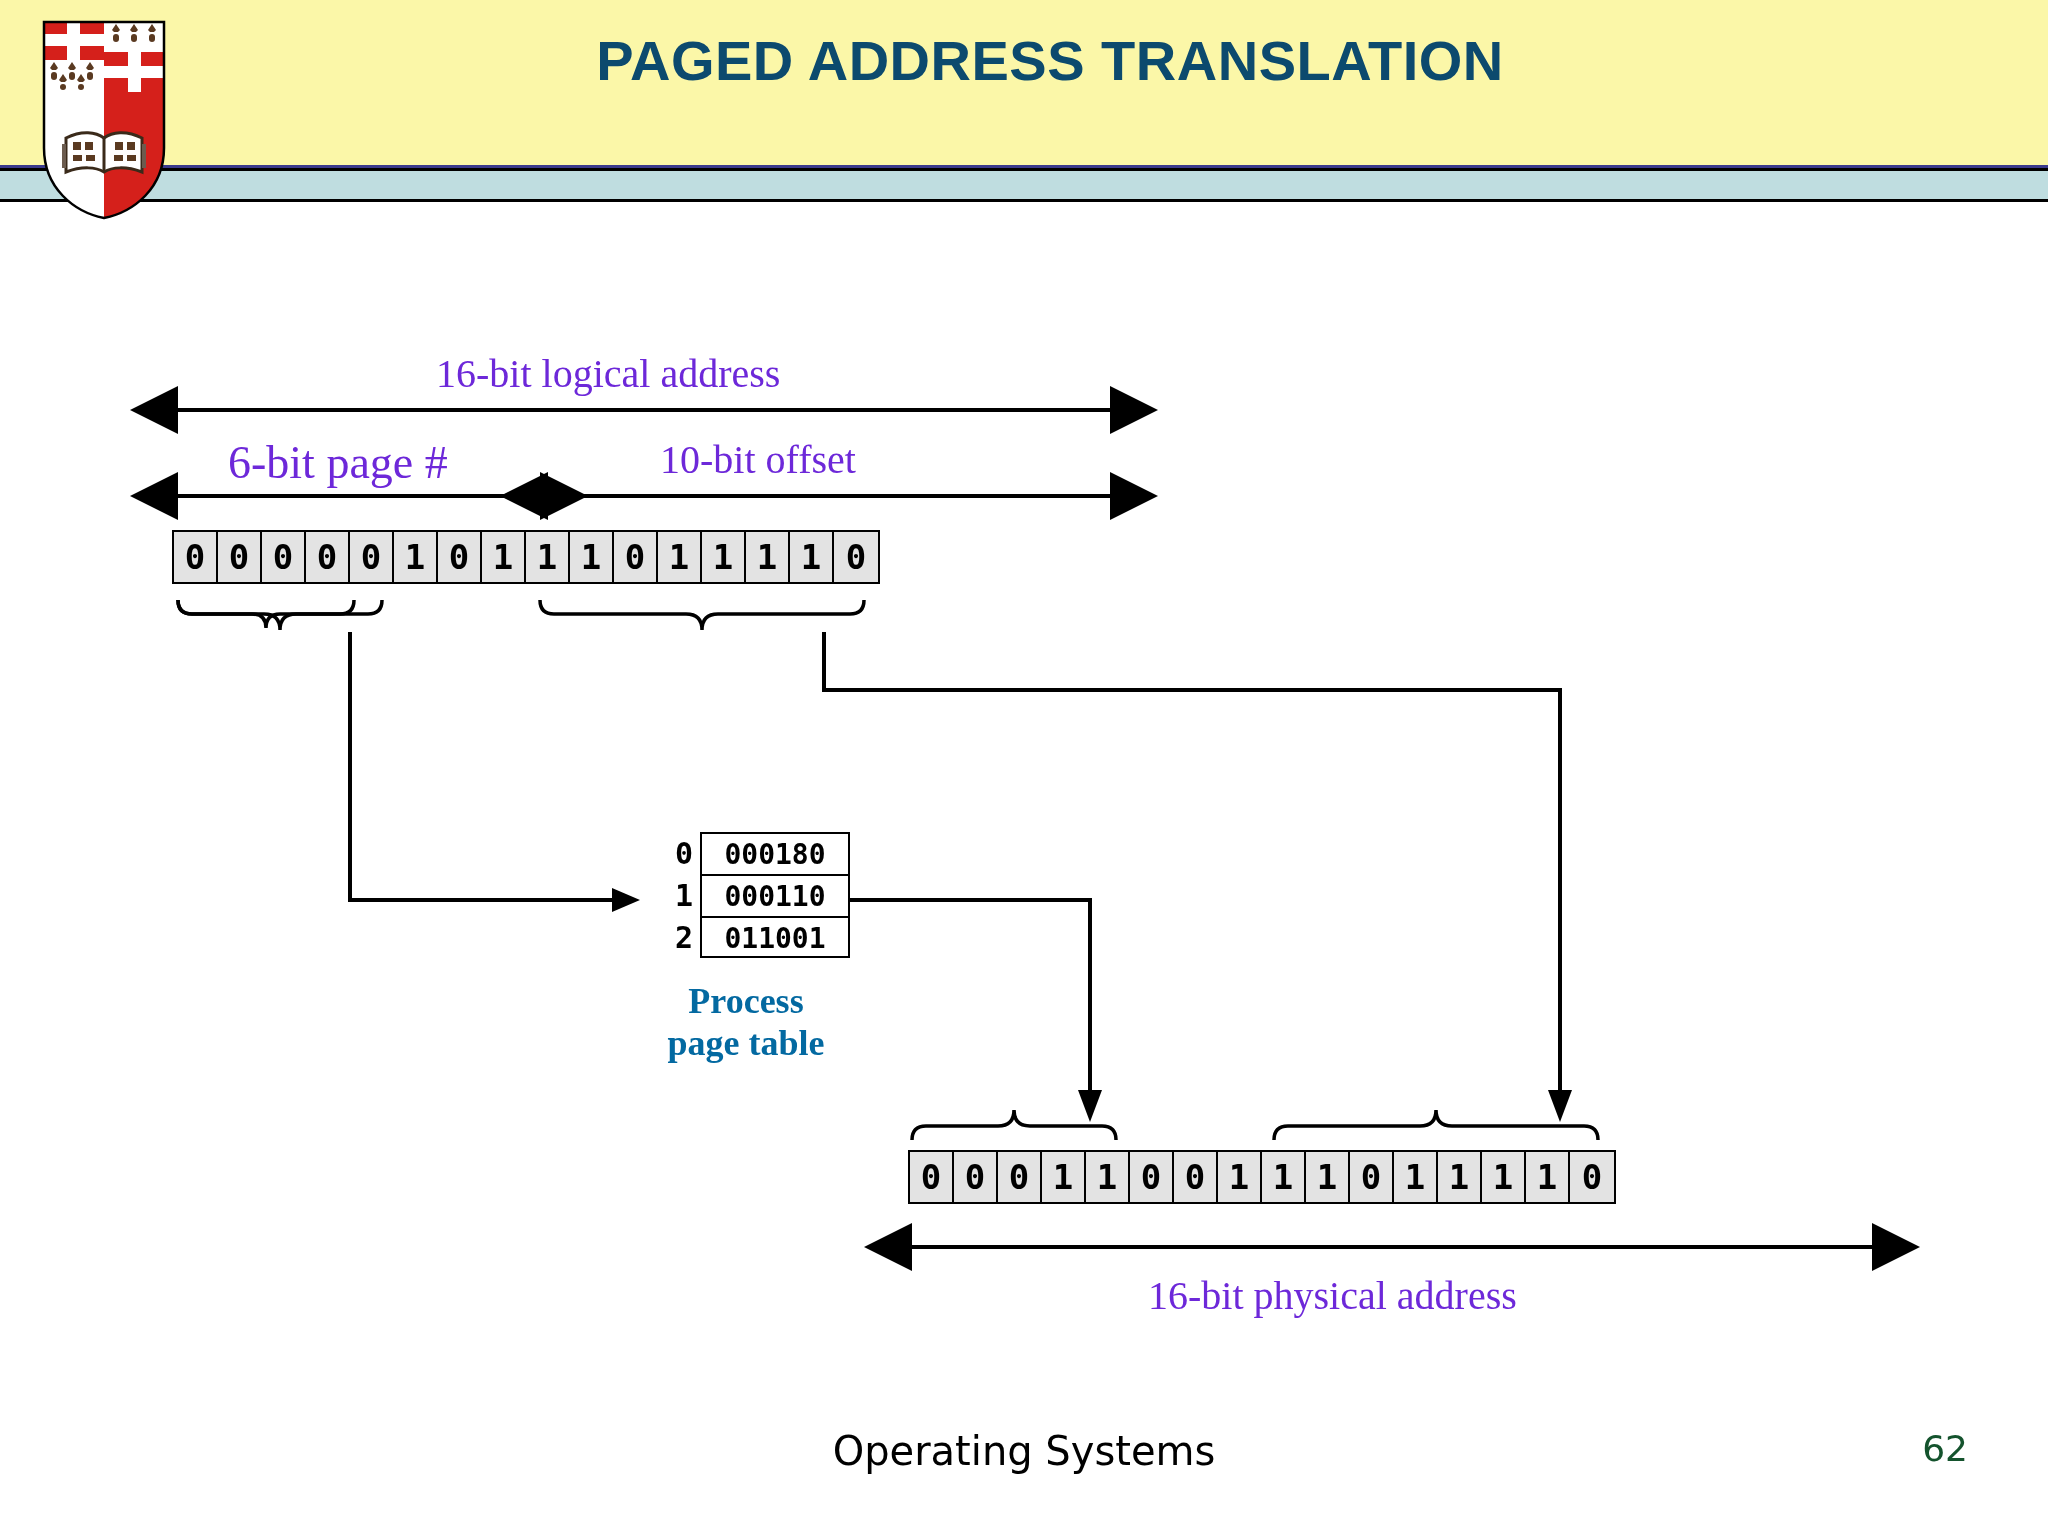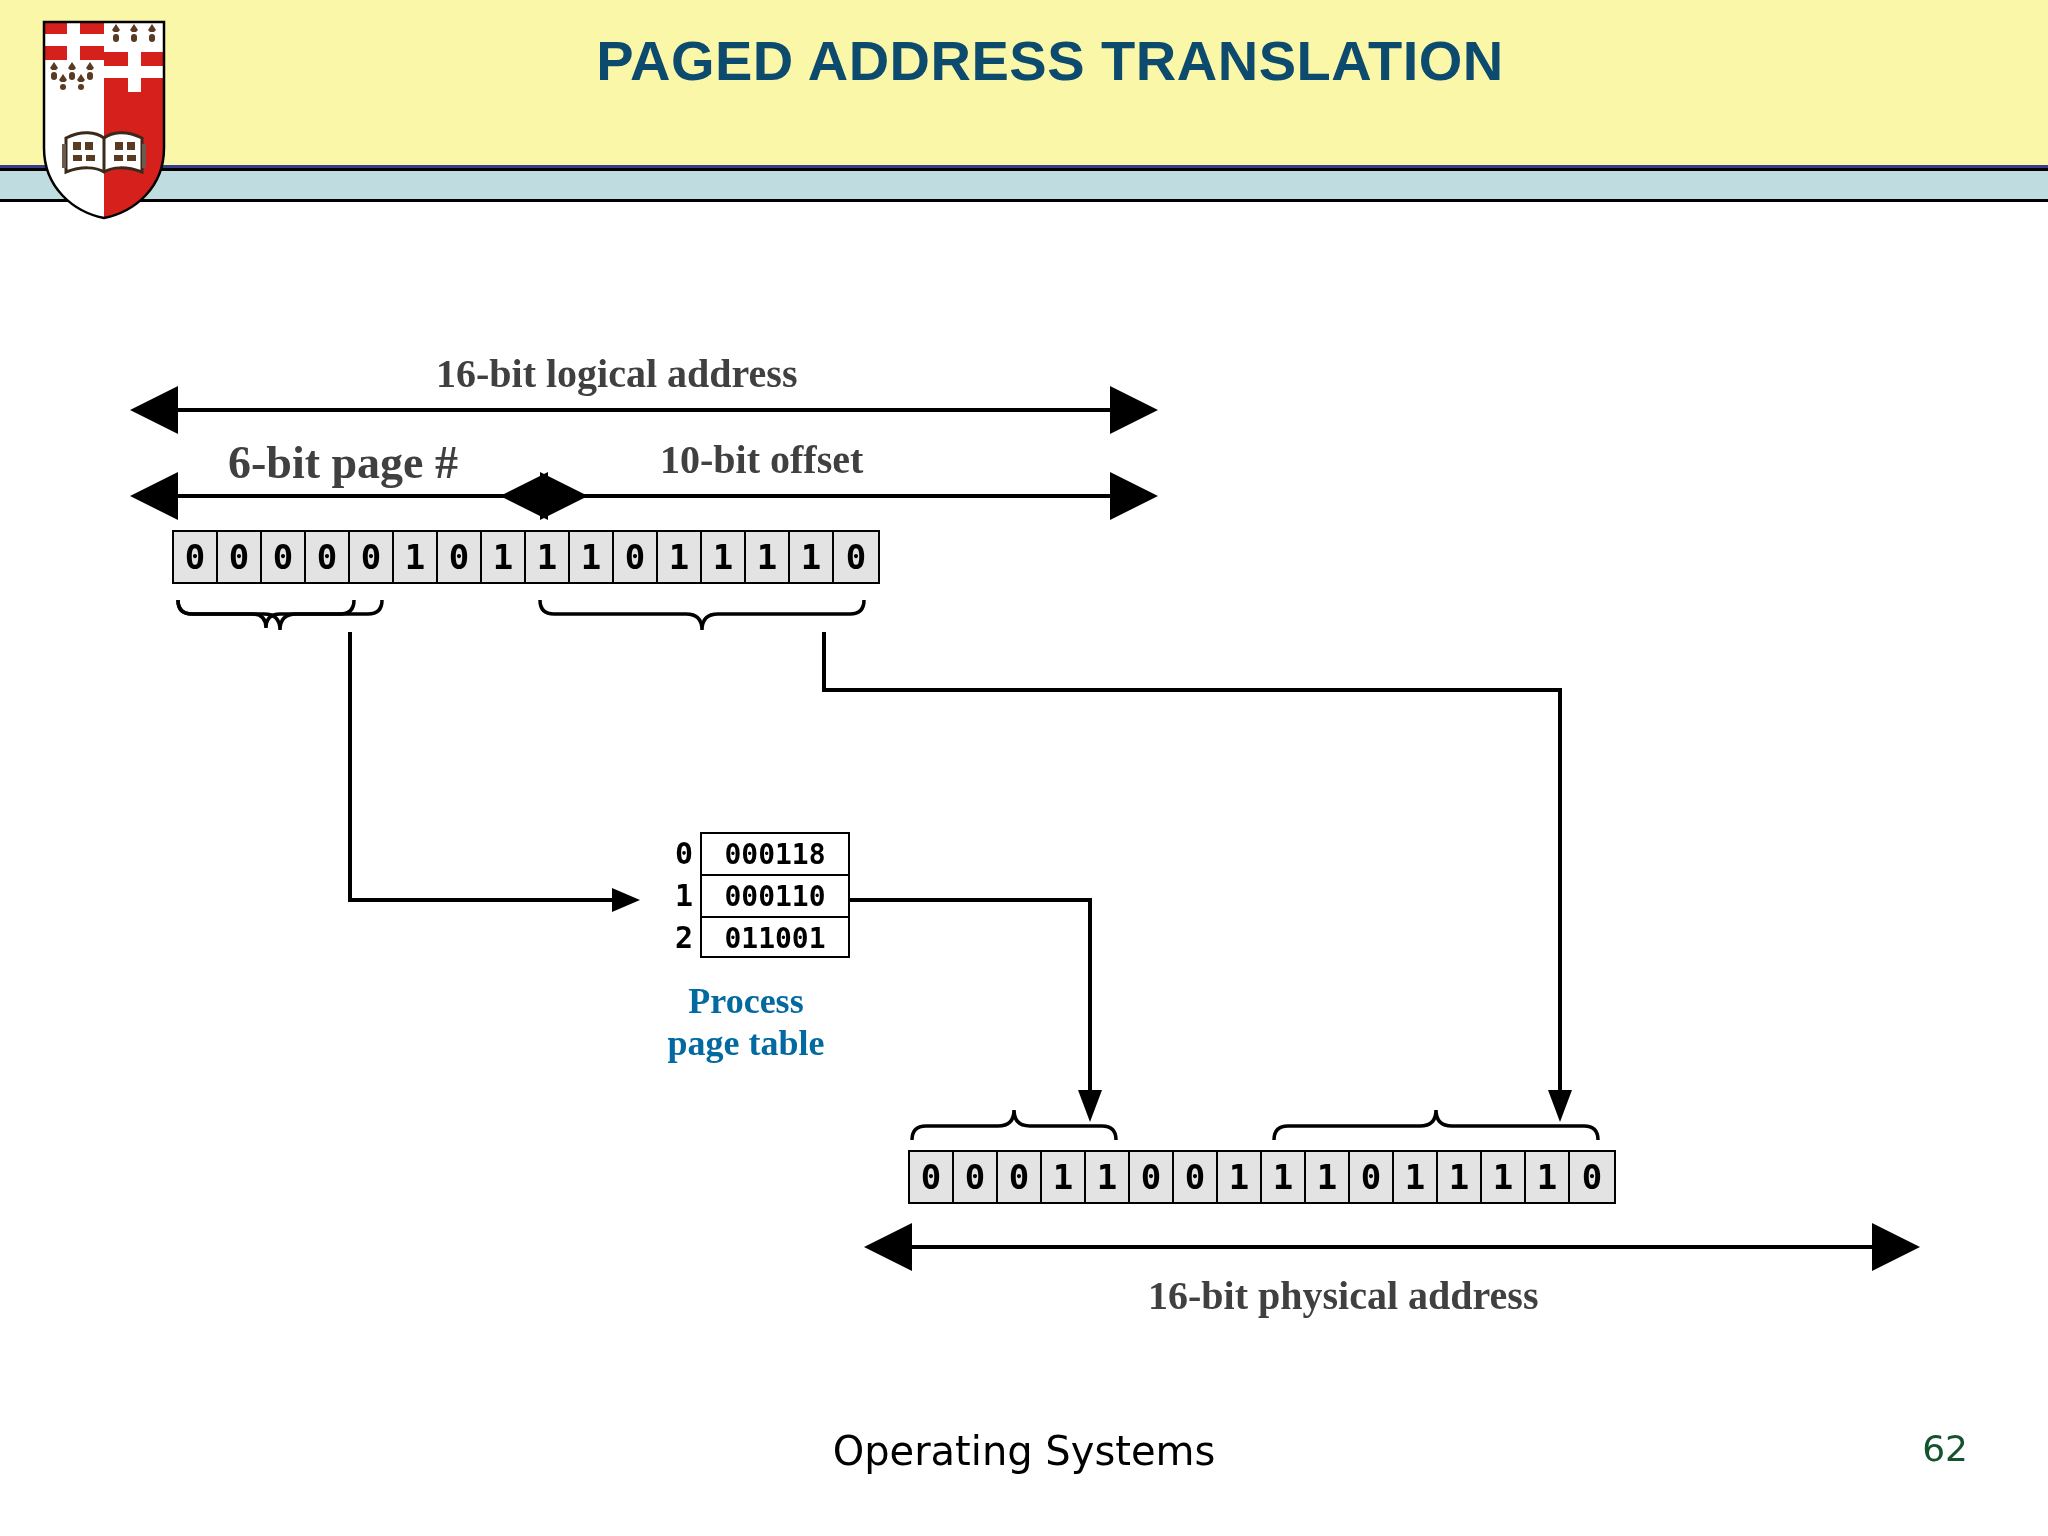--- a/index.html
+++ b/index.html
@@ -74,22 +74,22 @@
     position: absolute;
     left: 0; top: 0;
     width: 2048px;
     height: 1536px;
     pointer-events: none;
   }
 
   .dlabel {
     position: absolute;
     font-family: "Liberation Serif", serif;
-    font-weight: bold;
-    color: #404040;
+    font-weight: normal;
+    color: #6d28d9;
     white-space: nowrap;
   }
 
   
   .bitstrip {
     position: absolute;
     display: flex;
     border: 2px solid #000;
     background: #000;
     box-sizing: content-box;
@@ -327,21 +327,21 @@
     <div class="bit">1</div>
     <div class="bit">1</div>
     <div class="bit">1</div>
     <div class="bit">1</div>
     <div class="bit">0</div>
   </div>
 
 <div id="pagetable">
     <div class="ptrow">
       <div class="ptindex">0</div>
-      <div class="ptcell">000118</div>
+      <div class="ptcell">000180</div>
     </div>
     <div class="ptrow">
       <div class="ptindex">1</div>
       <div class="ptcell">000110</div>
     </div>
     <div class="ptrow">
       <div class="ptindex">2</div>
       <div class="ptcell">011001</div>
     </div>
   </div>

